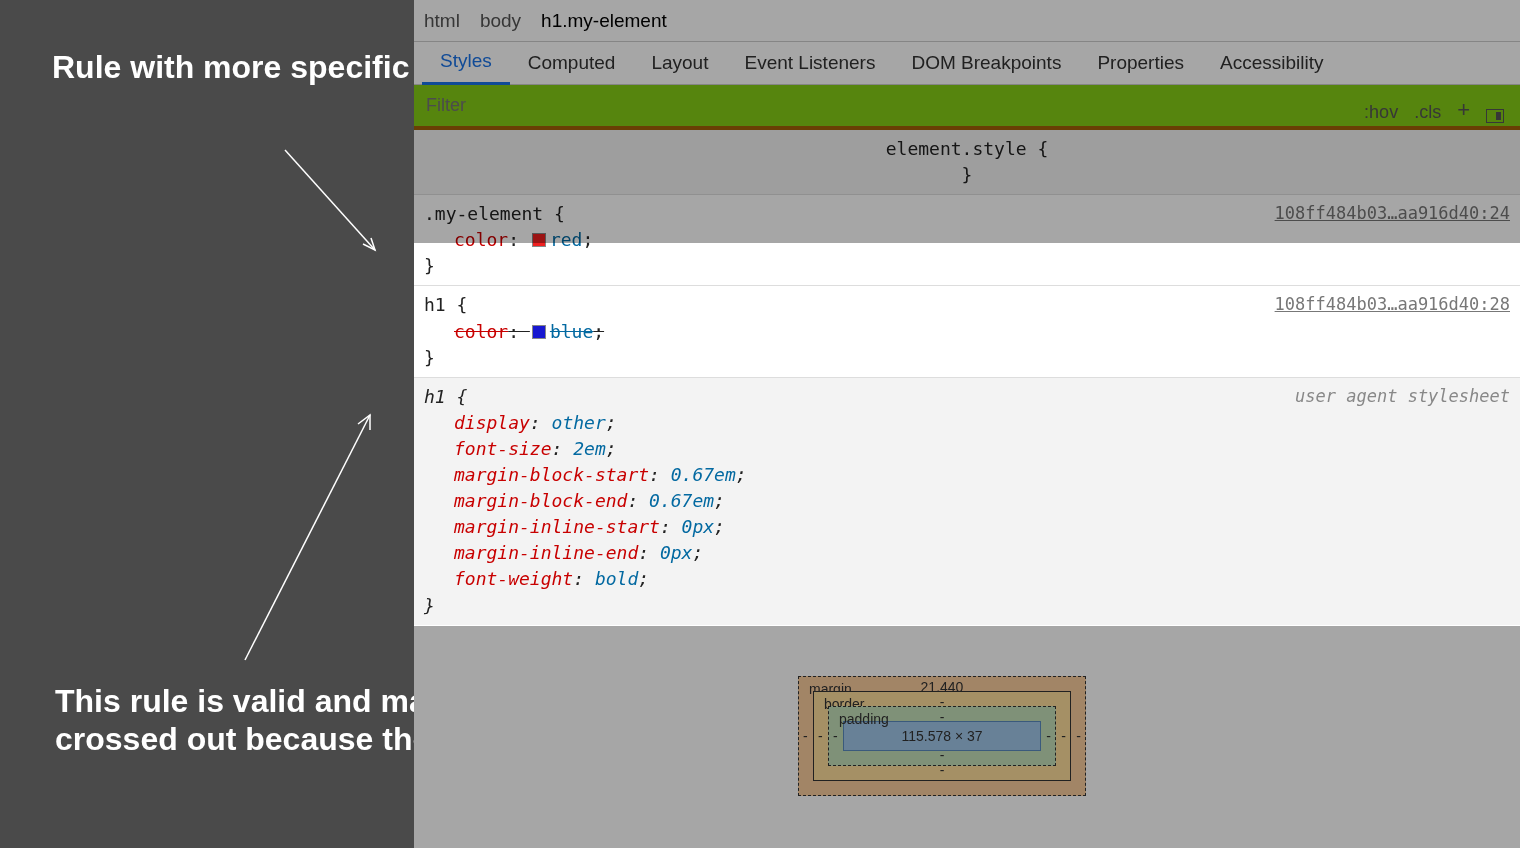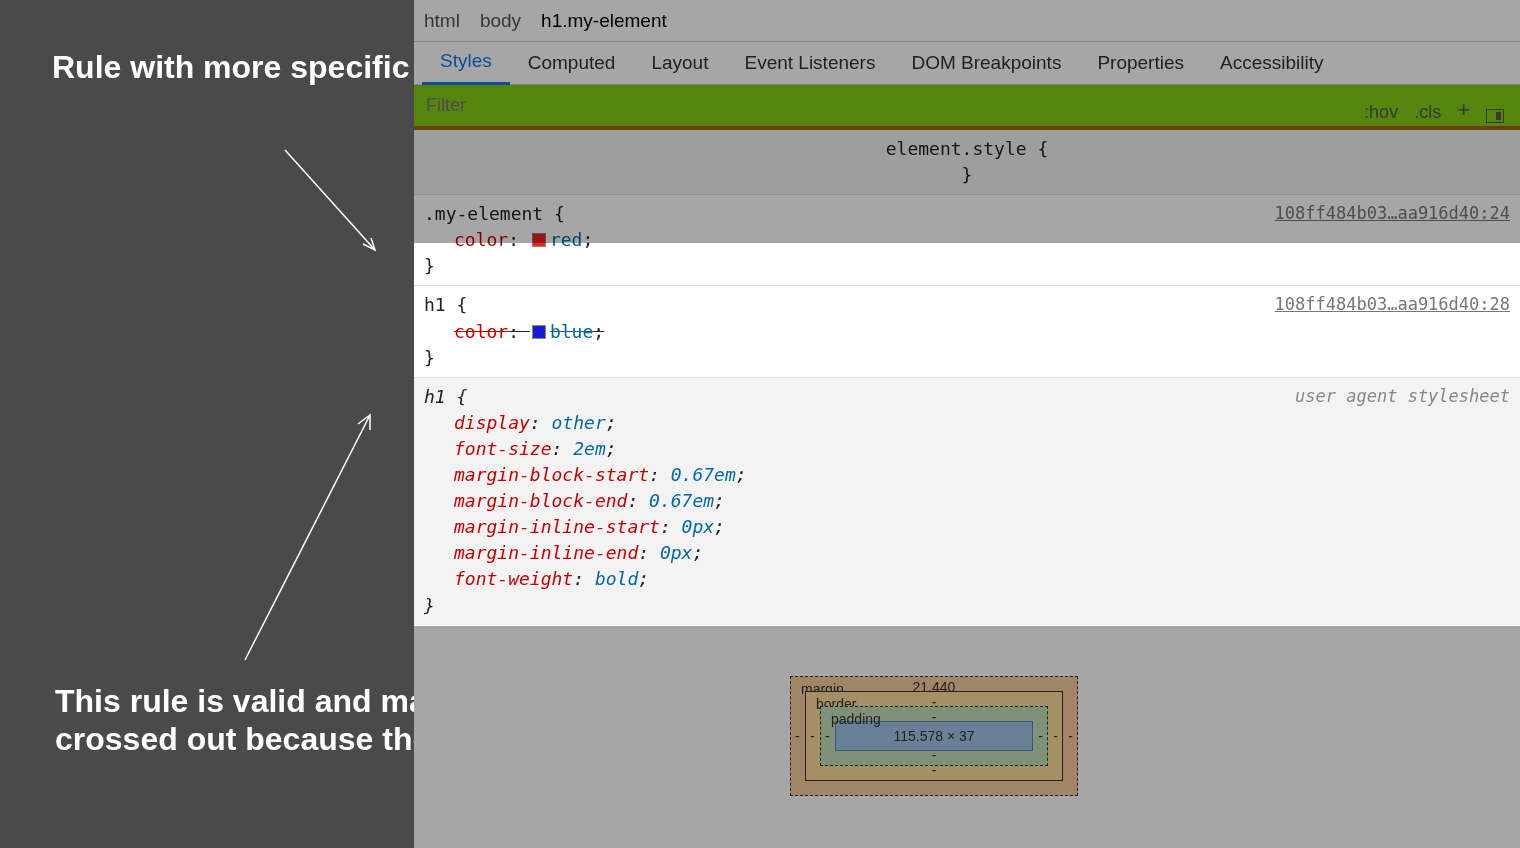--- a/index.html
+++ b/index.html
@@ -51,21 +51,21 @@
   .brace { color:#222; }
   .decl { padding-left:30px; }
   .prop { color:#c80000; }
   .val { color:#0369a1; }
   .strike { text-decoration: line-through; }
   .swatch { display:inline-block; width:14px; height:14px; vertical-align:-1px; margin:0 4px 0 2px; border:1px solid #888; }
   .swatch.red { background:#ef2020; }
   .swatch.blue { background:#1818d0; }
 
   
-  .boxmodel { position:absolute; left: 376px; top: 676px; font-family:Arial; font-size:15px; color:#333; text-align:center; }
+  .boxmodel { position:absolute; left: 384px; top: 676px; font-family:Arial; font-size:15px; color:#333; text-align:center; }
   .bm-margin { width:288px; padding:14px; border:1.5px dashed #333; background:#F9CC9D; position:relative; }
   .bm-border { padding:14px; border:1.5px solid #333; background:#FDDD9B; position:relative; }
   .bm-padding { padding:14px; border:1.5px dashed #333; background:#C4DFB8; position:relative; }
   .bm-content { border:1.5px solid #5a8bbf; background:#A0C6E8; padding:6px 16px; font-size:14px; }
   .bm-label { position:absolute; left:10px; top:4px; font-size:14px; }
   .bm-top { position:absolute; top:2px; left:0; right:0; font-size:14px; }
   .bm-side { position:absolute; top:50%; transform:translateY(-50%); font-size:14px; }
   .bm-side.left { left:4px; }
   .bm-side.right { right:4px; }
   .bm-bot { position:absolute; bottom:2px; left:0; right:0; font-size:14px; }

